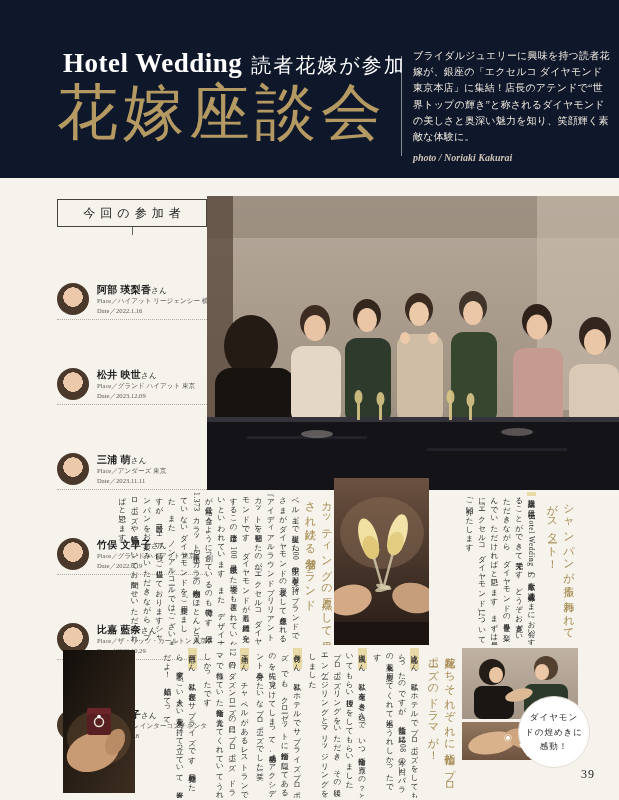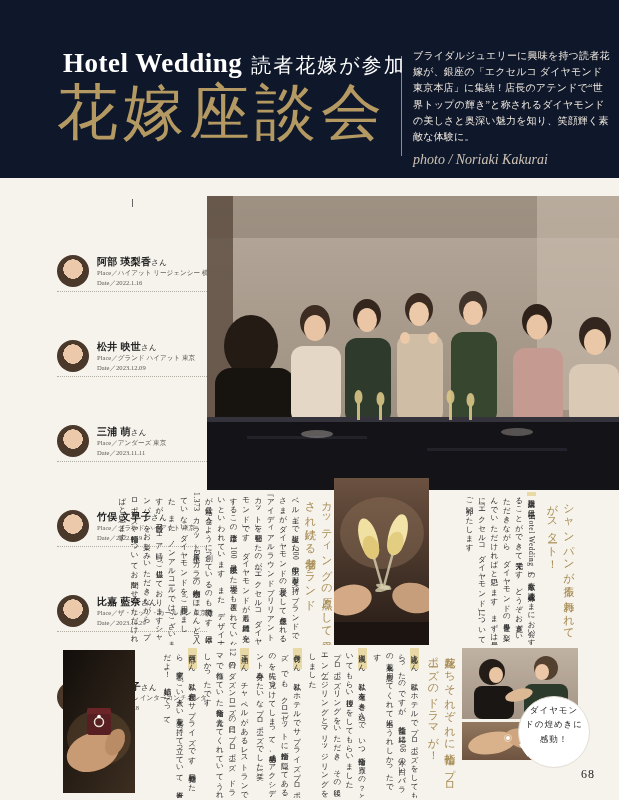--- a/index.html
+++ b/index.html
@@ -9,21 +9,21 @@
   
   .hdr{position:absolute;left:0;top:0;width:619px;height:178px;background:#0f172a;}
   .kicker{position:absolute;left:63px;top:48px;color:#ffffff;white-space:nowrap;}
   .kicker-en{font-size:27px;font-weight:700;letter-spacing:.5px;}
   .kicker-ja{font-size:20px;letter-spacing:2px;margin-left:9px;}
   .hdr-title{position:absolute;left:57px;top:82px;font-size:61px;line-height:1;
              color:#b49a62;letter-spacing:5px;font-weight:500;white-space:nowrap;}
   .hdr-div{position:absolute;left:401px;top:56px;width:1px;height:100px;background:rgba(255,255,255,.5);}
   .introwrap{position:absolute;left:413px;top:48px;width:197px;}
   .intro{font-size:10px;line-height:1.62;color:#f1ebe1;letter-spacing:.2px;margin:0;}
-  .credit{font-size:14px;font-style:italic;color:#cfc4b6;margin:7px 0 0 0;}
+  .credit{font-size:10px;font-style:italic;color:#cfc4b6;margin:7px 0 0 0;font-weight:bold;}
   
   .pp{position:absolute;left:57px;top:199px;width:150px;}
   .pp-titlebox{border:1px solid #45443f;text-align:center;font-size:12px;letter-spacing:5px;
                padding:5px 0 4px 5px;color:#222;background:#f6f3ed;}
   .pp-tick{width:1px;height:8px;background:#666;margin:0 auto;}
   .pp-item{display:flex;gap:8px;align-items:center;padding:4px 0;border-bottom:1px dotted #b2ada3;margin-top:44px;}
   .pp-item:last-child{border-bottom:none;}
   .avatar{width:32px;height:32px;border-radius:50%;flex:0 0 32px;
           background:radial-gradient(circle at 50% 44%,#ecc9ab 0 40%,#4a382b 41% 100%);}
   .pp-text{min-width:0;}
@@ -47,21 +47,21 @@
          color:#a78c53;font-size:11px;line-height:1.5;letter-spacing:1px;font-weight:500;}
   .spk{background:#e8d9a6;padding:1px 0;}
   .brand-body{left:63px;top:492px;width:238px;height:153px;}
   .brand-head{left:302px;top:494px;width:33px;height:151px;}
   .start-body{left:437px;top:492px;width:100px;height:153px;}
   .start-head{left:543px;top:497px;width:34px;height:145px;}
   .drama-body{left:140px;top:648px;width:280px;height:150px;}
   .drama-head{left:424px;top:648px;width:34px;height:150px;}
   
   .bubble{position:absolute;left:518px;top:696px;width:72px;height:72px;border-radius:50%;
-          background:#ffffff;border:1px solid #e2ddd4;display:flex;justify-content:center;
+          background:#ffffff;border:1px solid #e2ddd4;display:flex;align-items:center;justify-content:center;
           text-align:center;font-size:8.5px;line-height:1.7;letter-spacing:1px;color:#222;
           padding:6px;box-sizing:border-box;z-index:3;}
   .bubble::before{content:'';position:absolute;left:-9px;bottom:13px;width:0;height:0;
           border:9px solid transparent;border-right:12px solid #ffffff;transform:rotate(18deg);}
   .pagenum{position:absolute;left:581px;top:767px;font-size:12px;color:#222;letter-spacing:1px;}
 </style>
 </head>
 <body>
 
 <div class="page">
@@ -72,20 +72,21 @@
     </div>
     <div class="hdr-title">花嫁座談会</div>
     <div class="hdr-div"></div>
     <div class="introwrap">
       <p class="intro">ブライダルジュエリーに興味を持つ読者花嫁が、銀座の「エクセルコ ダイヤモンド 東京本店」に集結！店長のアテンドで“世界トップの輝き”と称されるダイヤモンドの美しさと奥深い魅力を知り、笑顔輝く素敵な体験に。</p>
       <p class="credit">photo / Noriaki Kakurai</p>
     </div>
   </div>
 
   <div class="pp">
+    <div class="pp-titlebox">今回の参加者</div>
     <div class="pp-tick"></div>
     <div>
     <div class="pp-item">
       <div class="avatar"></div>
       <div class="pp-text">
         <div class="pp-name"><span>阿部 瑛梨香</span><span class="pp-suffix">さん</span></div>
         <div class="pp-meta">Place／ハイアット リージェンシー 横浜</div>
         <div class="pp-meta">Date／2022.1.16</div>
       </div>
     </div>
@@ -288,15 +289,15 @@
       <ellipse cx="64" cy="17" rx="21" ry="10" fill="#cfa67f" transform="rotate(12 64 17)"></ellipse>
       <circle cx="46" cy="16" r="2" fill="#ffffff"></circle>
       <circle cx="46" cy="16" r="3.5" fill="none" stroke="#f3ead6" stroke-width=".8" opacity=".8"></circle>
     </svg>
   </div>
 
   <div class="bubble">
     <span>ダイヤモンドの煌めきに感動！</span>
   </div>
 
-  <div class="pagenum">68</div>
+  <div class="pagenum">39</div>
 
 </div>
 
 </body></html>

